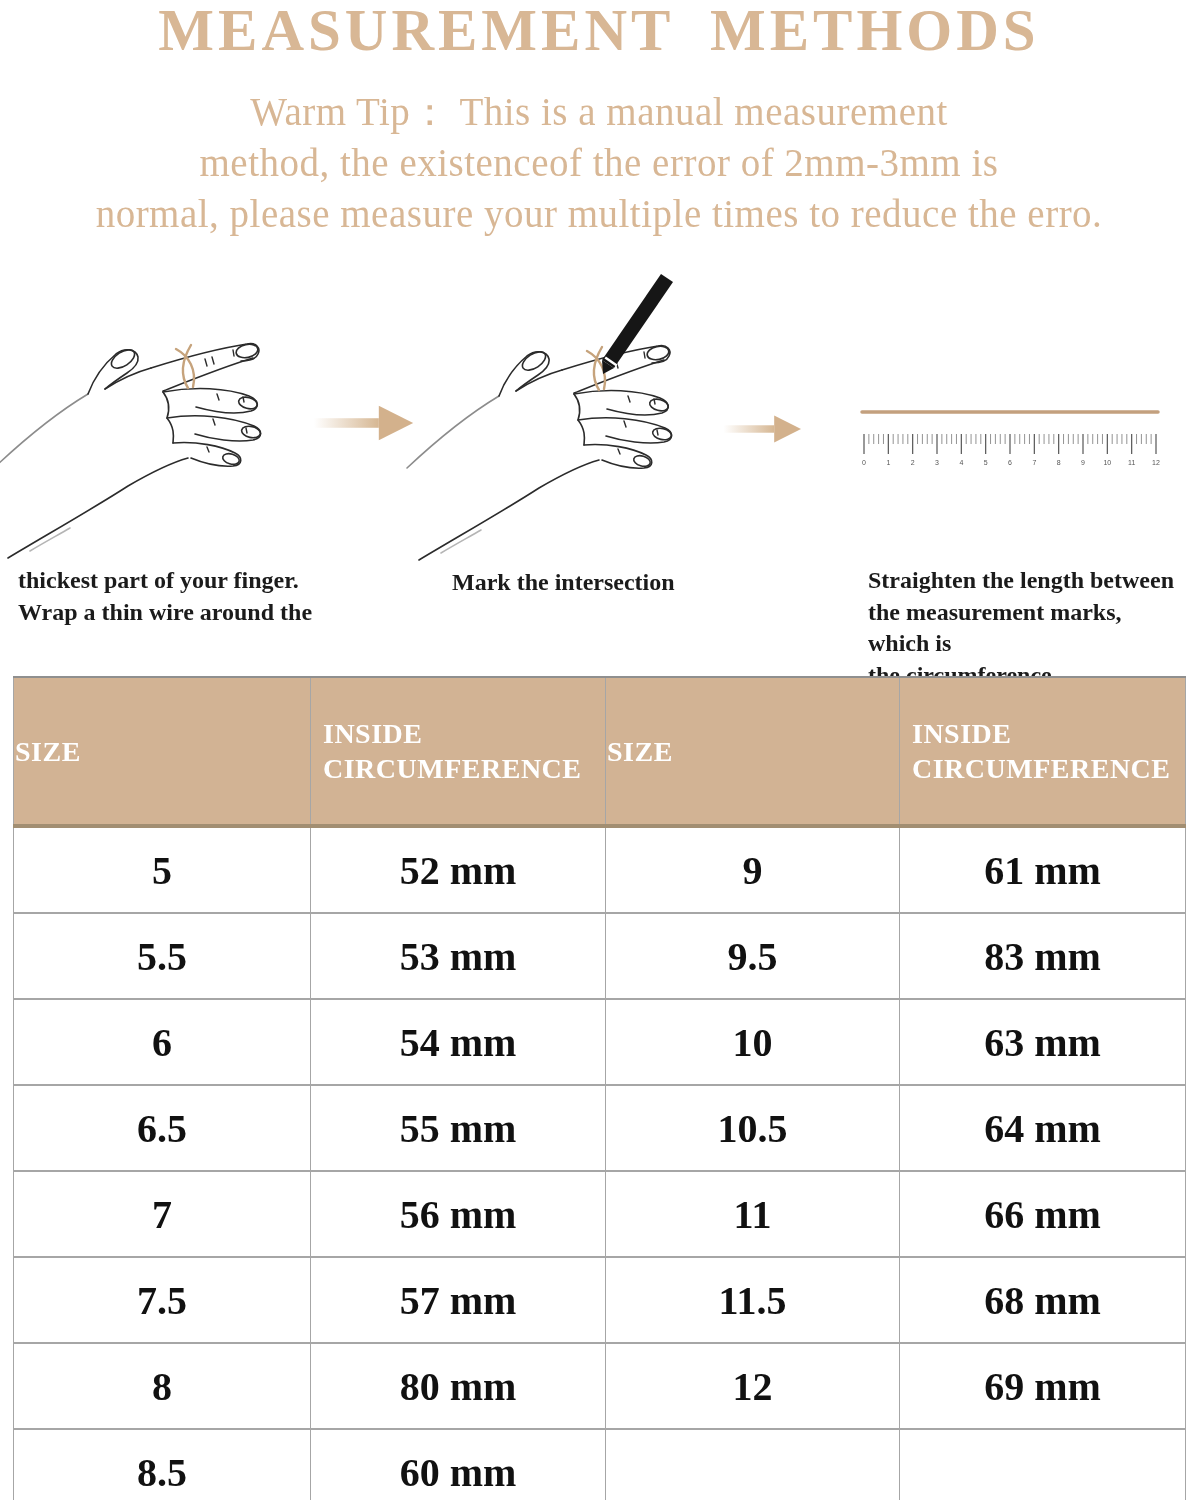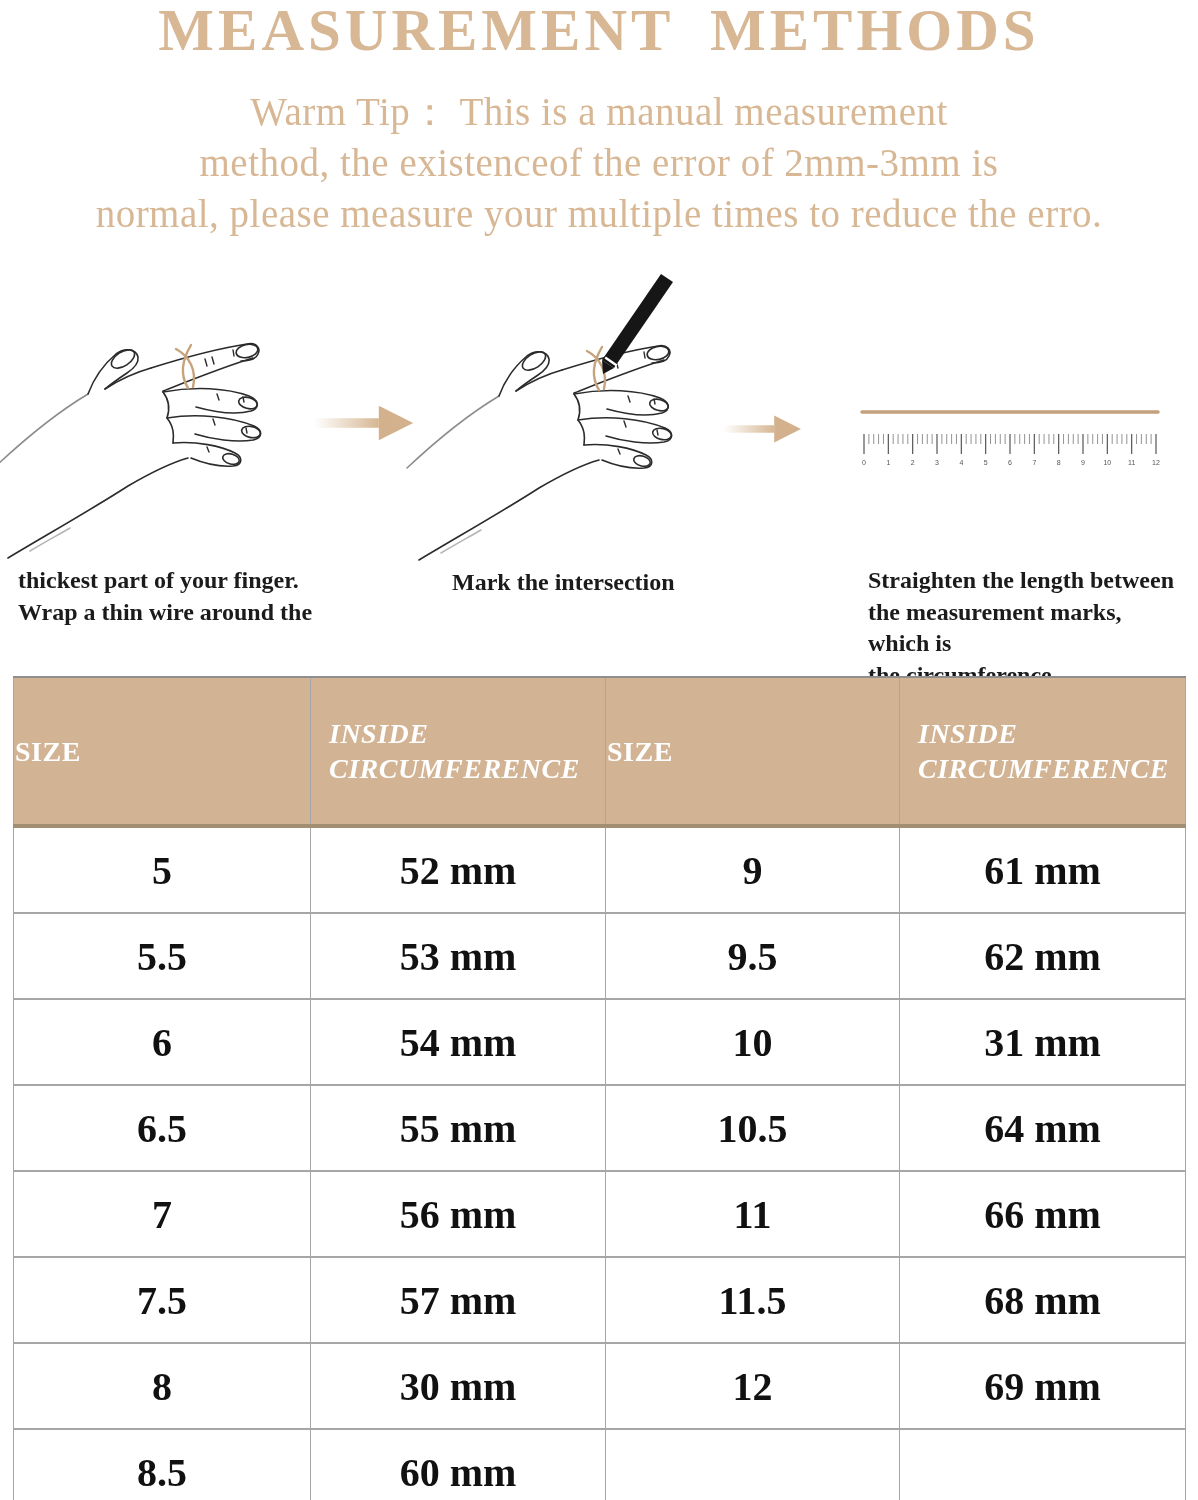--- a/index.html
+++ b/index.html
@@ -11,21 +11,21 @@
   .tip{position:absolute;top:86px;left:0;width:100%;text-align:center;
        font-size:39px;line-height:51px;font-weight:normal;color:#d8b795;letter-spacing:0.5px;}
   .fig{position:absolute;}
   .caption{position:absolute;font-size:24px;font-weight:bold;color:#1b1b1b;line-height:1.32;}
   table.sizes{position:absolute;left:13px;top:676px;width:1172px;border-collapse:collapse;table-layout:fixed;}
   table.sizes,table.sizes th,table.sizes td{border:1px solid #a6a6a6;}
   table.sizes{border-top:2px solid #8f8f8f;}
   table.sizes th{background:#d2b394;color:#ffffff;font-size:28px;font-weight:bold;
      letter-spacing:0.5px;height:144px;vertical-align:middle;text-align:left;
      border-bottom:4px solid #a28e72;line-height:1.25;}
-  table.sizes th.circ{text-align:left;padding-left:18px;font-style:italic;}
+  table.sizes th.circ{text-align:left;padding-left:12px;}
   table.sizes td{height:82px;text-align:center;vertical-align:middle;
      font-size:40px;font-weight:bold;color:#111;border-top:2px solid #a6a6a6;}
 </style>
 </head>
 <body>
 
 <div class="page">
 
   <div class="title">MEASUREMENT METHODS</div>
 
@@ -228,27 +228,27 @@
         <tr>
           <td>5</td>
           <td>52 mm</td>
           <td>9</td>
           <td>61 mm</td>
         </tr>
         <tr>
           <td>5.5</td>
           <td>53 mm</td>
           <td>9.5</td>
-          <td>62 mm</td>
+          <td>83 mm</td>
         </tr>
         <tr>
           <td>6</td>
           <td>54 mm</td>
           <td>10</td>
-          <td>31 mm</td>
+          <td>63 mm</td>
         </tr>
         <tr>
           <td>6.5</td>
           <td>55 mm</td>
           <td>10.5</td>
           <td>64 mm</td>
         </tr>
         <tr>
           <td>7</td>
           <td>56 mm</td>
@@ -256,21 +256,21 @@
           <td>66 mm</td>
         </tr>
         <tr>
           <td>7.5</td>
           <td>57 mm</td>
           <td>11.5</td>
           <td>68 mm</td>
         </tr>
         <tr>
           <td>8</td>
-          <td>30 mm</td>
+          <td>80 mm</td>
           <td>12</td>
           <td>69 mm</td>
         </tr>
         <tr>
           <td>8.5</td>
           <td>60 mm</td>
           <td></td>
           <td></td>
         </tr>
       </tbody>

